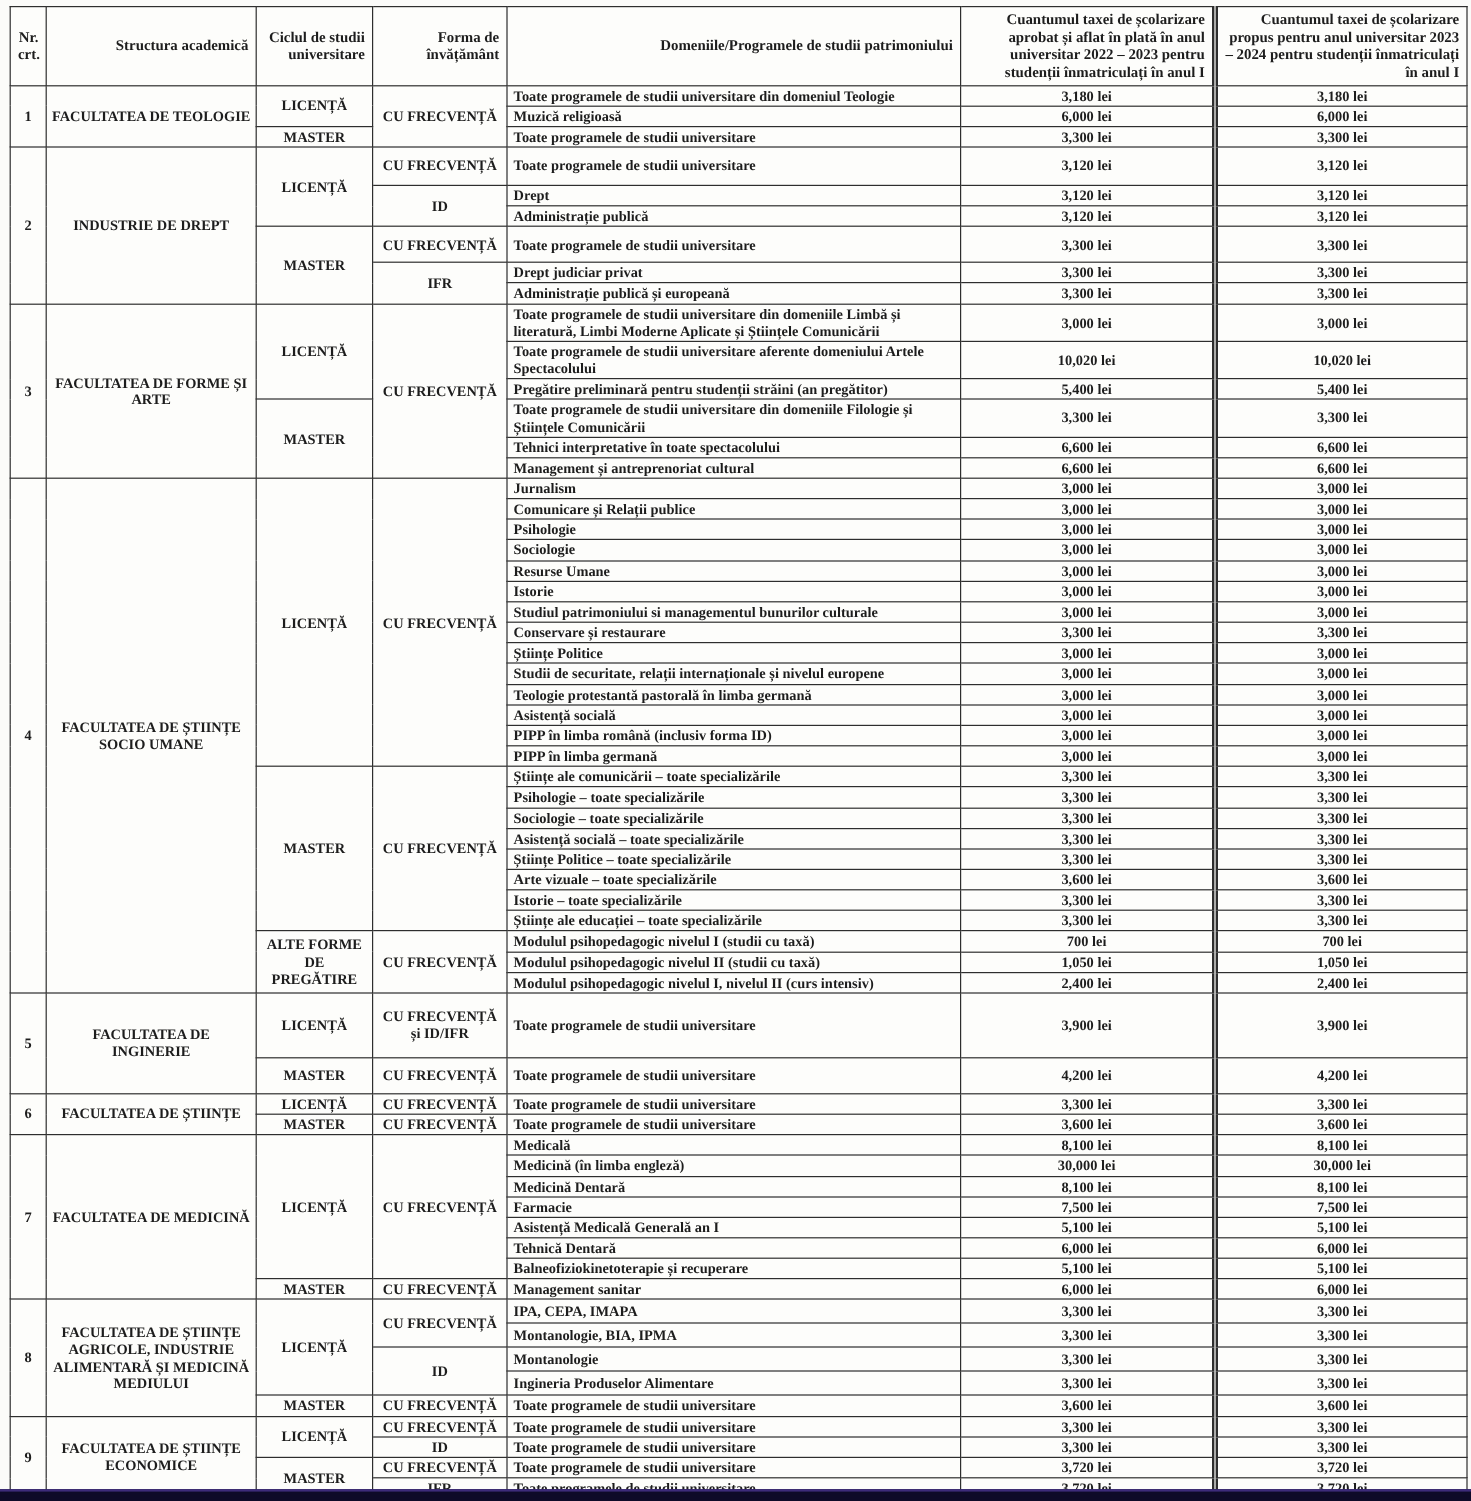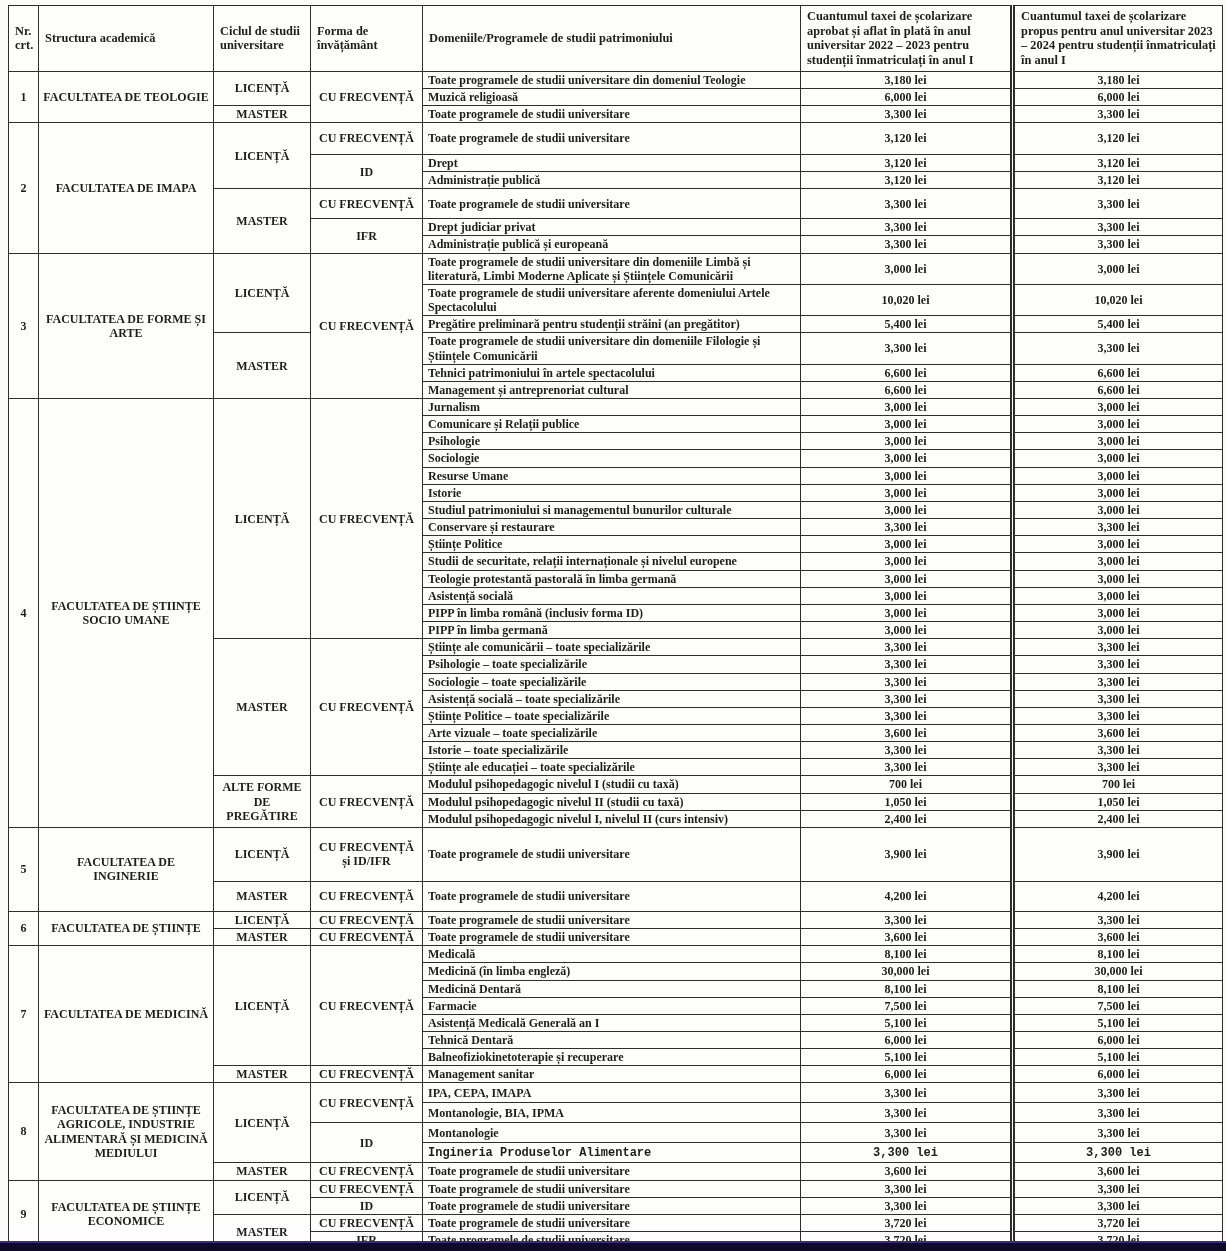--- a/index.html
+++ b/index.html
@@ -15,21 +15,21 @@
   }
   th, td {
     border:1.5px solid #2e2e2e;
     color:#1d1d1d; font-weight:bold;
     vertical-align:middle;
     padding:1px 4px;
     font-size:12px; line-height:1.18;
     overflow:hidden;
   }
   th {
-    font-size:12.4px; text-align:left;
+    font-size:12.4px; text-align:right;
     white-space:pre-line; height:58px; padding:3px 6px;
   }
   td.nr, td.fac, td.cyc, td.frm, td.fee1, td.fee2 { text-align:center; }
   td.dom { text-align:left; padding-left:5px; }
   td.fee2, th.fee2 { border-left:5px double #2e2e2e; }
   .bottom-bar {
     position:absolute; left:0; bottom:0; width:1226px; height:8px;
     border-top-style:solid; border-top-width:2px;
   }
 </style>
@@ -75,21 +75,21 @@
           <td class="fee2">6,000 lei</td>
         </tr>
         <tr>
           <td class="cyc">MASTER</td>
           <td class="dom">Toate programele de studii universitare</td>
           <td class="fee1">3,300 lei</td>
           <td class="fee2">3,300 lei</td>
         </tr>
         <tr style="height: 32px;">
           <td class="nr" rowspan="6">2</td>
-          <td class="fac" rowspan="6">FACULTATEA DE IMAPA</td>
+          <td class="fac" rowspan="6">INDUSTRIE DE DREPT</td>
           <td class="cyc" rowspan="3">LICENȚĂ</td>
           <td class="frm">CU FRECVENȚĂ</td>
           <td class="dom">Toate programele de studii universitare</td>
           <td class="fee1">3,120 lei</td>
           <td class="fee2">3,120 lei</td>
         </tr>
         <tr>
           <td class="frm" rowspan="2">ID</td>
           <td class="dom">Drept</td>
           <td class="fee1">3,120 lei</td>
@@ -137,21 +137,21 @@
           <td class="fee1">5,400 lei</td>
           <td class="fee2">5,400 lei</td>
         </tr>
         <tr>
           <td class="cyc" rowspan="3">MASTER</td>
           <td class="dom">Toate programele de studii universitare din domeniile Filologie și Științele Comunicării</td>
           <td class="fee1">3,300 lei</td>
           <td class="fee2">3,300 lei</td>
         </tr>
         <tr>
-          <td class="dom">Tehnici patrimoniului în artele spectacolului</td>
+          <td class="dom">Tehnici interpretative în toate spectacolului</td>
           <td class="fee1">6,600 lei</td>
           <td class="fee2">6,600 lei</td>
         </tr>
         <tr>
           <td class="dom">Management și antreprenoriat cultural</td>
           <td class="fee1">6,600 lei</td>
           <td class="fee2">6,600 lei</td>
         </tr>
         <tr>
           <td class="nr" rowspan="25">4</td>
@@ -377,21 +377,21 @@
           <td class="dom">Montanologie, BIA, IPMA</td>
           <td class="fee1">3,300 lei</td>
           <td class="fee2">3,300 lei</td>
         </tr>
         <tr style="height: 20px;">
           <td class="frm" rowspan="2">ID</td>
           <td class="dom">Montanologie</td>
           <td class="fee1">3,300 lei</td>
           <td class="fee2">3,300 lei</td>
         </tr>
-        <tr style="height: 20px; font-family: Liberation Mono, monospace;">
+        <tr style="height: 20px;">
           <td class="dom">Ingineria Produselor Alimentare</td>
           <td class="fee1">3,300 lei</td>
           <td class="fee2">3,300 lei</td>
         </tr>
         <tr>
           <td class="cyc">MASTER</td>
           <td class="frm">CU FRECVENȚĂ</td>
           <td class="dom">Toate programele de studii universitare</td>
           <td class="fee1">3,600 lei</td>
           <td class="fee2">3,600 lei</td>

